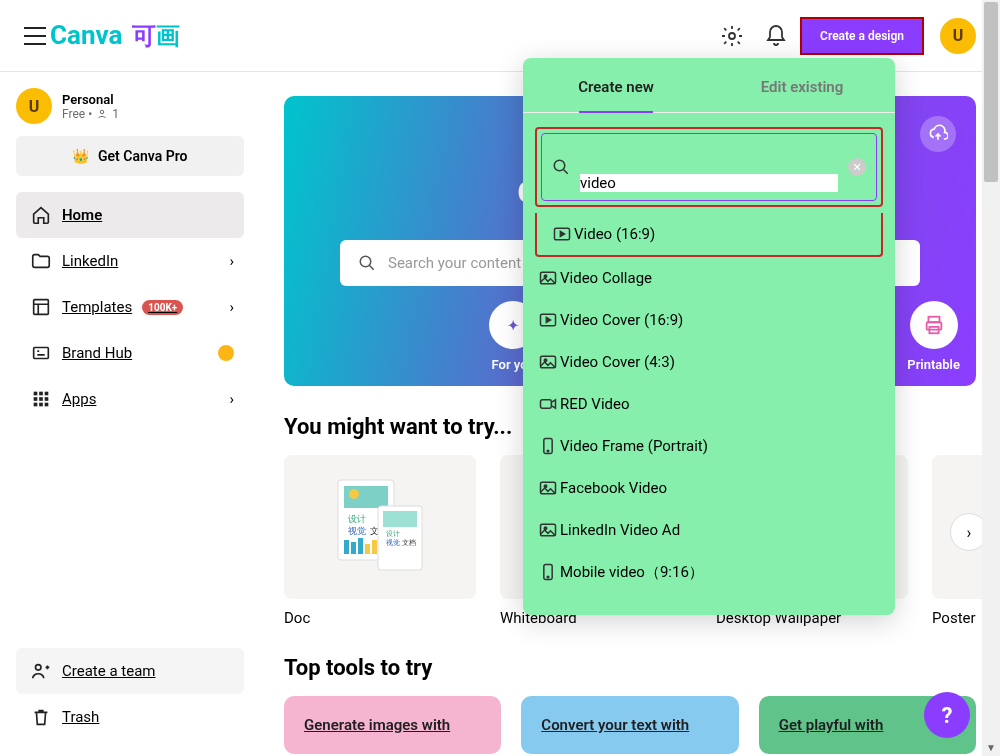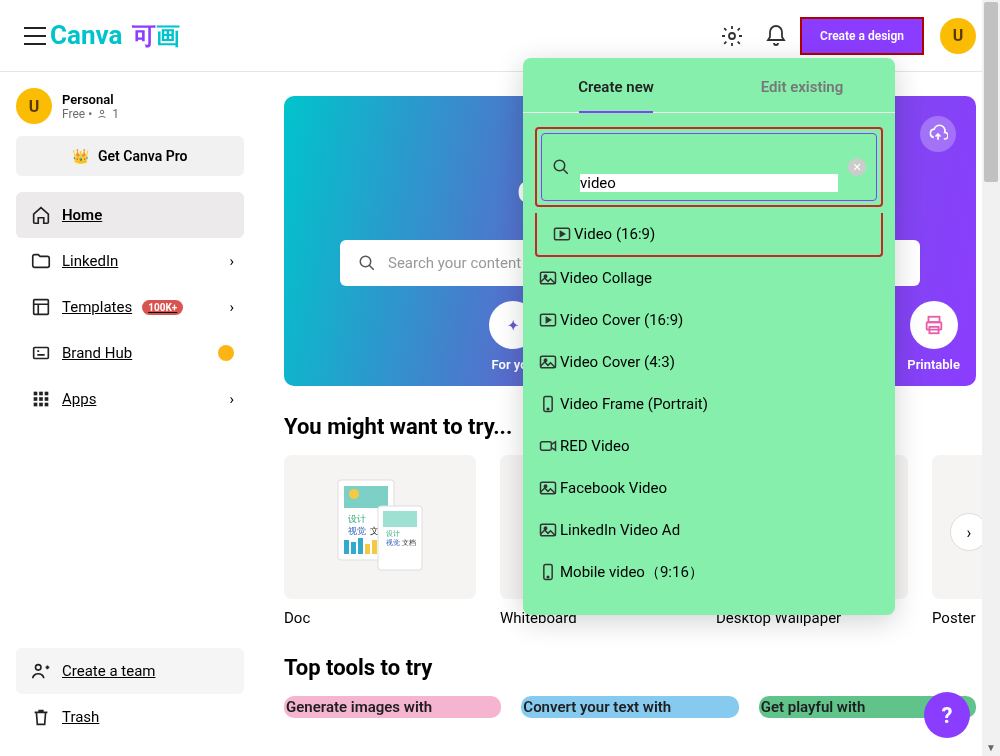--- a/index.html
+++ b/index.html
@@ -42,21 +42,21 @@
 .cat-print { position: absolute; right: 16px; bottom: 14px; }
 
 .section-title { font-size: 22px; font-weight: 700; margin: 28px 0 16px; }
 .card-row { display: flex; gap: 24px; position: relative; }
 .card { width: 192px; }
 .thumb { width: 192px; height: 144px; background: #f5f4f2; border-radius: 8px; display: flex; align-items: center; justify-content: center; font-size: 12px; color: #c2410c; }
 .card-label { font-size: 15px; margin-top: 10px; }
 .scroll-btn { position: absolute; right: -12px; top: 58px; width: 38px; height: 38px; border-radius: 50%; background: #fff; border: 1px solid #ddd; display: flex; align-items: center; justify-content: center; cursor: pointer; }
 
 .tools-row { display: flex; gap: 20px; margin-top: 4px; }
-.tool-card { flex: 1; min-width: 210px; border-radius: 10px; padding: 2px; font-weight: 600; font-size: 15px; color: #1f1f1f; }
+.tool-card { flex: 1; min-width: 210px; border-radius: 10px; padding: 20px; font-weight: 600; font-size: 15px; color: #1f1f1f; text-decoration: underline; }
 .tool-pink { background: #f5b4d0; }
 .tool-blue { background: #86caf0; }
 .tool-green { background: #5fc38a; }
 
 
 .dropdown { position: absolute; top: 58px; right: 105px; width: 372px; background: #86efac; border-radius: 8px; box-shadow: 0 6px 28px rgba(0,0,0,0.18); z-index: 50; padding-bottom: 22px; }
 .dd-tabs { display: flex; border-bottom: 1px solid #eee; }
 .dd-tab { flex: 1; text-align: center; padding: 20px 0 16px; font-size: 15px; font-weight: 600; color: #777; cursor: pointer; position: relative; }
 .dd-tab.active { color: #222; }
 .dd-tab.active::after { content: ""; position: absolute; left: 30%; right: 30%; bottom: -1px; height: 2px; background: #8b3dff; }
@@ -351,34 +351,34 @@
           <rect x="3" y="5" width="18" height="14" rx="2"></rect>
           <circle cx="9" cy="10" r="1.5" fill="#333"></circle>
           <path d="M3 17l5-5 4 4 3-3 6 6"></path>
         </svg>
       </span>
       <span>Video Cover (4:3)</span>
     </div>
   <div class="dd-item">
       <span class="dd-icon">
         <svg width="20" height="20" viewBox="0 0 24 24" fill="none" stroke="#333" stroke-width="1.8">
+          <rect x="3" y="7" width="13" height="10" rx="2"></rect>
+          <path d="M16 10l5-3v10l-5-3"></path>
+        </svg>
+      </span>
+      <span>RED Video</span>
+    </div>
+  <div class="dd-item">
+      <span class="dd-icon">
+        <svg width="20" height="20" viewBox="0 0 24 24" fill="none" stroke="#333" stroke-width="1.8">
           <rect x="7" y="3" width="10" height="18" rx="2"></rect>
           <circle cx="12" cy="18" r="1" fill="#333"></circle>
         </svg>
       </span>
       <span>Video Frame (Portrait)</span>
-    </div>
-  <div class="dd-item">
-      <span class="dd-icon">
-        <svg width="20" height="20" viewBox="0 0 24 24" fill="none" stroke="#333" stroke-width="1.8">
-          <rect x="3" y="7" width="13" height="10" rx="2"></rect>
-          <path d="M16 10l5-3v10l-5-3"></path>
-        </svg>
-      </span>
-      <span>RED Video</span>
     </div>
   <div class="dd-item">
       <span class="dd-icon">
         <svg width="20" height="20" viewBox="0 0 24 24" fill="none" stroke="#333" stroke-width="1.8">
           <rect x="3" y="5" width="18" height="14" rx="2"></rect>
           <circle cx="9" cy="10" r="1.5" fill="#333"></circle>
           <path d="M3 17l5-5 4 4 3-3 6 6"></path>
         </svg>
       </span>
       <span>Facebook Video</span>

